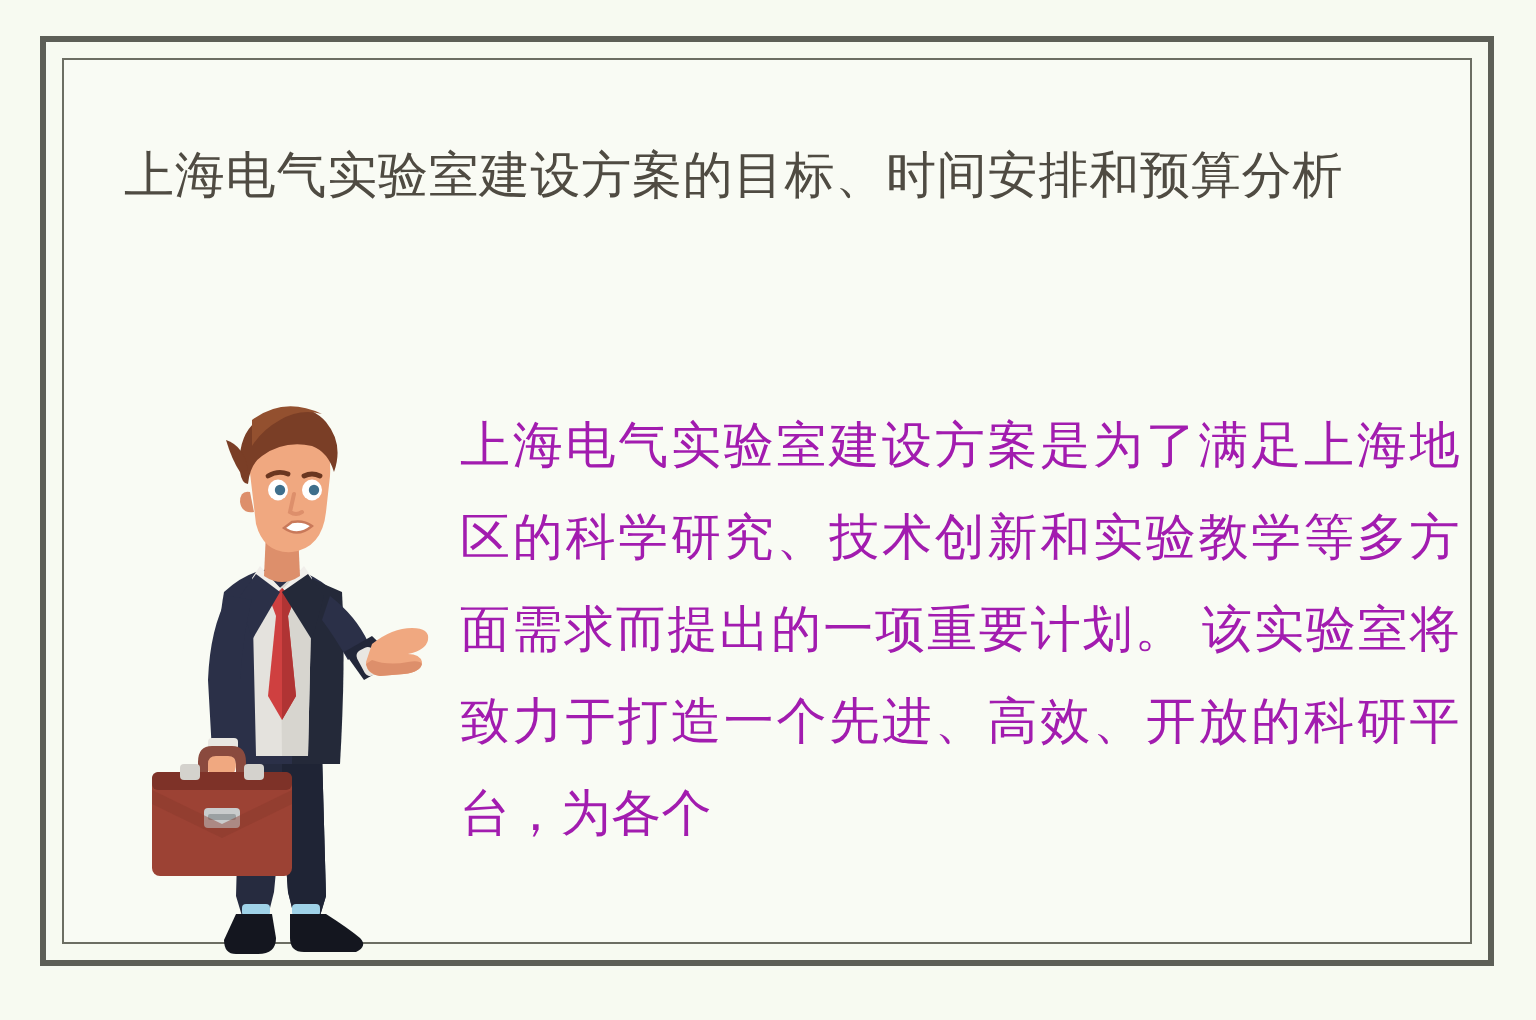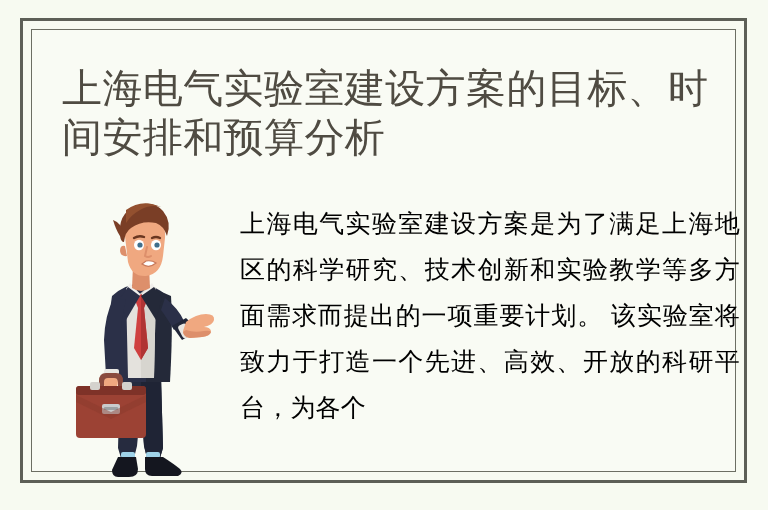--- a/index.html
+++ b/index.html
@@ -33,21 +33,21 @@
     box-sizing: border-box;
     border: 1px solid #6c6e63;
     background: #f9fbf4;
   }
 
   #title {
     position: absolute;
     left: 30px;
     top: 34px;
     width: 648px;
-    font-size: 40px;
+    font-size: 25px;
     line-height: 49px;
     letter-spacing: 0.4px;
     color: #4f4b42;
     font-weight: 400;
     white-space: pre-wrap;
   }
 
   #content {
     position: absolute;
     left: 0;
@@ -60,26 +60,26 @@
     position: absolute;
     left: 36px;
     top: 12px;
     width: 150px;
     height: 300px;
   }
   #figure svg { display: block; width: 100%; height: 100%; }
 
   #body-text {
     position: absolute;
-    left: 208px;
+    left: 198px;
     top: 22px;
     width: 500px;
     font-size: 25px;
     line-height: 46px;
-    color: #000000;
+    color: #a21caf;
     letter-spacing: 0.2px;
     text-align: justify;
     text-justify: inter-character;
   }
 </style>
 </head>
 <body>
 
 <div id="card">
   <div id="card-inner">

